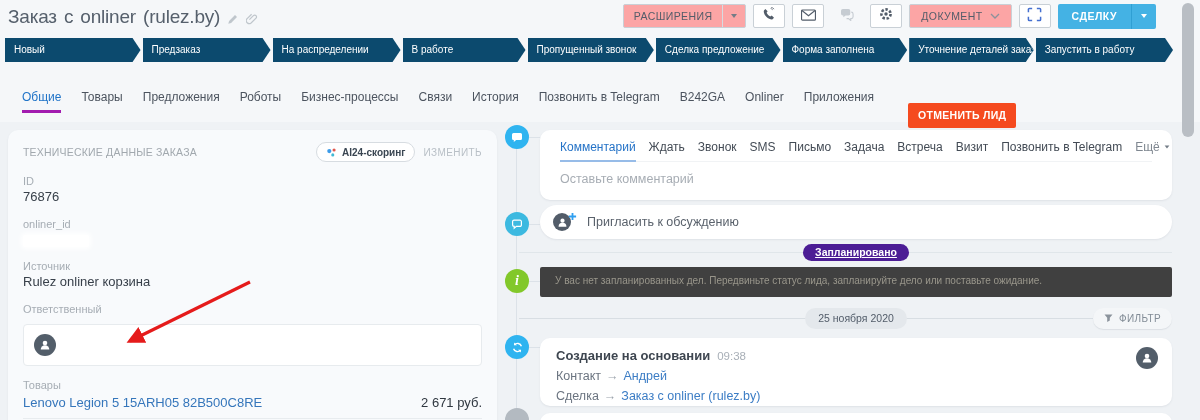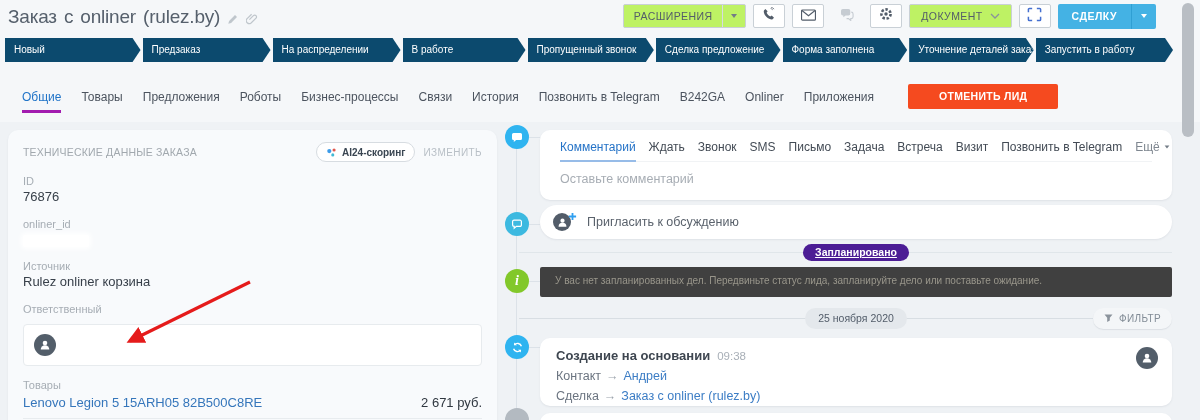--- a/index.html
+++ b/index.html
@@ -9,39 +9,39 @@
     font-family:"Liberation Sans","DejaVu Sans",sans-serif;
     -webkit-font-smoothing:antialiased;
   }
   .hdr-zone{position:absolute;top:0;left:0;right:0;height:122px;background:#f5f7f9;}
   
   .page-title-row{position:absolute;left:8px;top:6px;display:flex;align-items:center;gap:7px;}
   .page-title{font-size:19px;color:#56606c;letter-spacing:-.2px;word-spacing:2px;}
   .title-ico{width:12px;height:12px;display:inline-block;}
   
   .toolbar{position:absolute;top:3px;right:44px;display:flex;align-items:center;gap:7px;height:26px;}
-  .btn-white{display:inline-flex;align-items:center;height:24px;background:#bef264;border:1px solid #c9d0d6;border-radius:2px;color:#535c69;font-size:10.5px;letter-spacing:.4px;cursor:pointer;box-sizing:border-box;}
+  .btn-white{display:inline-flex;align-items:center;height:24px;background:#fca5a5;border:1px solid #c9d0d6;border-radius:2px;color:#535c69;font-size:10.5px;letter-spacing:.4px;cursor:pointer;box-sizing:border-box;}
   .btn-split-main{padding:0 10px;display:flex;align-items:center;height:100%;}
   .btn-split-caret{padding:0 8px;border-left:1px solid #d6dce1;display:flex;align-items:center;height:100%;}
   .caret{width:0;height:0;border-left:3.5px solid transparent;border-right:3.5px solid transparent;border-top:4px solid #737c86;}
   .icon-btn{width:32px;height:24px;display:inline-flex;align-items:center;justify-content:center;background:#fff;border:1px solid #c9d0d6;border-radius:2px;cursor:pointer;box-sizing:border-box;}
   .icon-btn.disabled{background:transparent;border-color:transparent;}
   .btn-doc{gap:7px;padding:0 11px;}
   .btn-deal{display:inline-flex;align-items:center;height:25px;background:#44b2e4;border-radius:2px;color:#fff;font-size:10.5px;font-weight:bold;letter-spacing:.5px;cursor:pointer;}
   .btn-deal .btn-split-main{padding:0 14px;}
   .btn-deal .btn-split-caret{border-left:1px solid #2f9fd3;padding:0 9px;}
   .btn-deal .caret{border-top-color:#fff;}
   
   .stages{position:absolute;left:5px;top:38px;width:1168px;height:24px;display:flex;gap:2px;}
   .stage{height:24px;background:#0c4a6e;color:#fff;font-size:10px;line-height:24px;padding:0 12px 0 9px;white-space:nowrap;overflow:hidden;cursor:pointer;clip-path:polygon(0 0,calc(100% - 8px) 0,100% 50%,calc(100% - 8px) 100%,0 100%);}
   
   .tabs{position:absolute;left:22px;top:84px;display:flex;align-items:flex-start;gap:20px;}
   .tab{font-size:12px;color:#4c545f;padding:6px 0 8px;cursor:pointer;white-space:nowrap;}
   .tab.active{color:#2074c8;border-bottom:3px solid #a21caf;padding-bottom:6px;}
-  .btn-cancel{margin-left:14px;margin-top:0;height:25px;line-height:25px;padding:0 31px;background:#f54a1f;border-radius:2px;color:#fff;font-size:10.5px;font-weight:bold;letter-spacing:.3px;cursor:pointer;}
+  .btn-cancel{margin-left:14px;margin-top:19px;height:25px;line-height:25px;padding:0 10px;background:#f54a1f;border-radius:2px;color:#fff;font-size:10.5px;font-weight:bold;letter-spacing:.3px;cursor:pointer;}
   
   .left-card{position:absolute;left:8px;top:130px;width:489px;height:290px;background:#f8fafc;border-radius:10px 10px 0 0;box-shadow:0 1px 2px rgba(83,92,105,.10);box-sizing:border-box;padding:12px 15px;}
   .lc-head{display:flex;align-items:center;}
   .lc-title{font-size:10.5px;color:#a1a8ae;letter-spacing:.2px;}
   .lc-right{margin-left:auto;display:flex;align-items:center;gap:8px;}
   .ai-pill{display:inline-flex;align-items:center;gap:5px;height:18px;padding:0 9px;background:#fff;border:1px solid #d7dce1;border-radius:10px;font-size:10px;font-weight:bold;color:#3a4652;cursor:pointer;}
   .lc-edit{font-size:10px;color:#b8bfc6;letter-spacing:.4px;cursor:pointer;}
   .fld-label{margin-top:13px;font-size:11px;line-height:13px;color:#a6adb4;}
   .fld-value{margin-top:1px;font-size:13px;line-height:16px;color:#38404a;}
   .redacted{margin-top:4px;width:66px;height:12px;background:#fff;border-radius:2px;box-shadow:0 0 5px 2px rgba(255,255,255,.95);}

